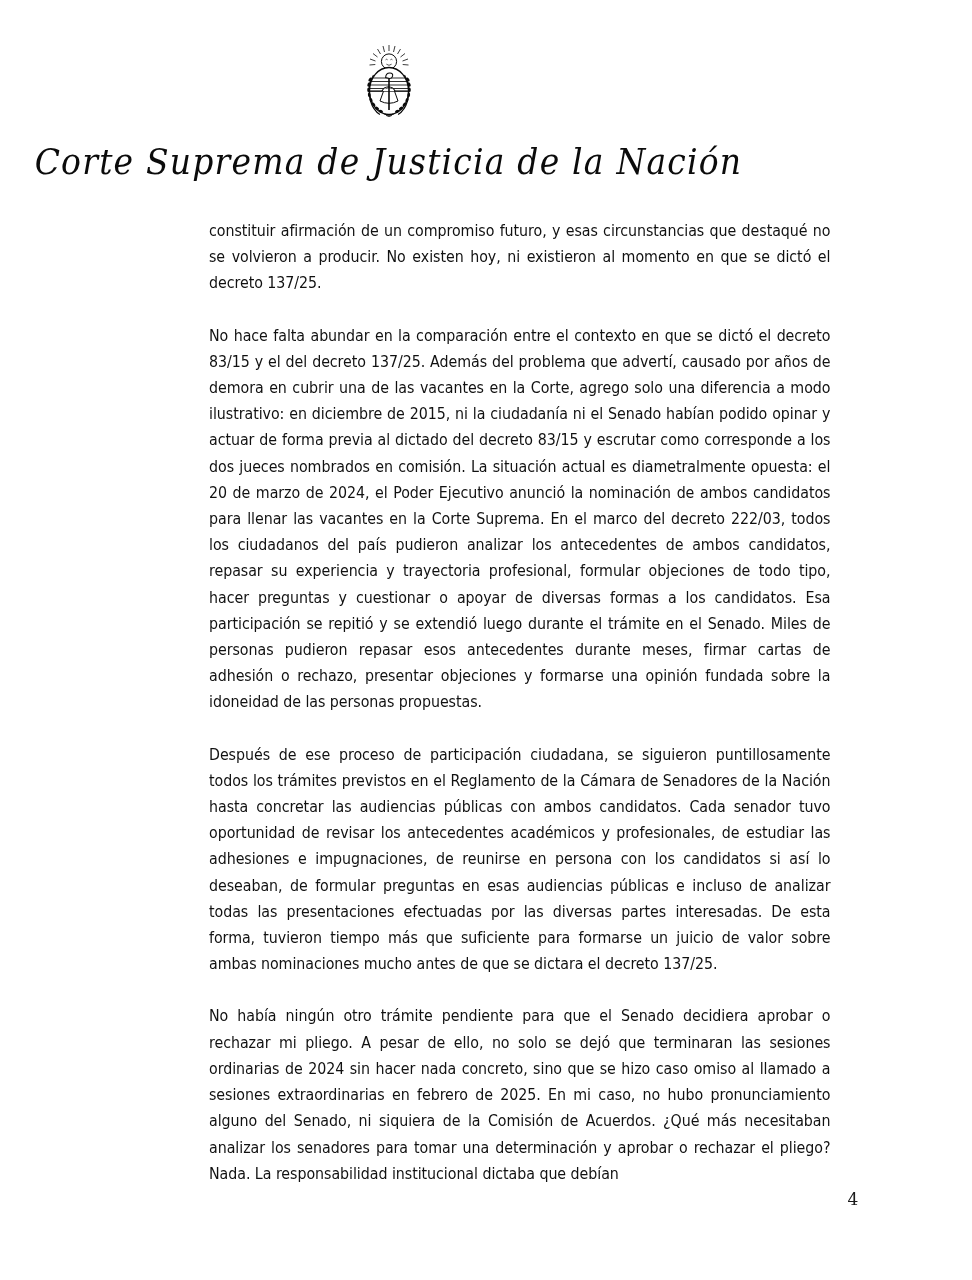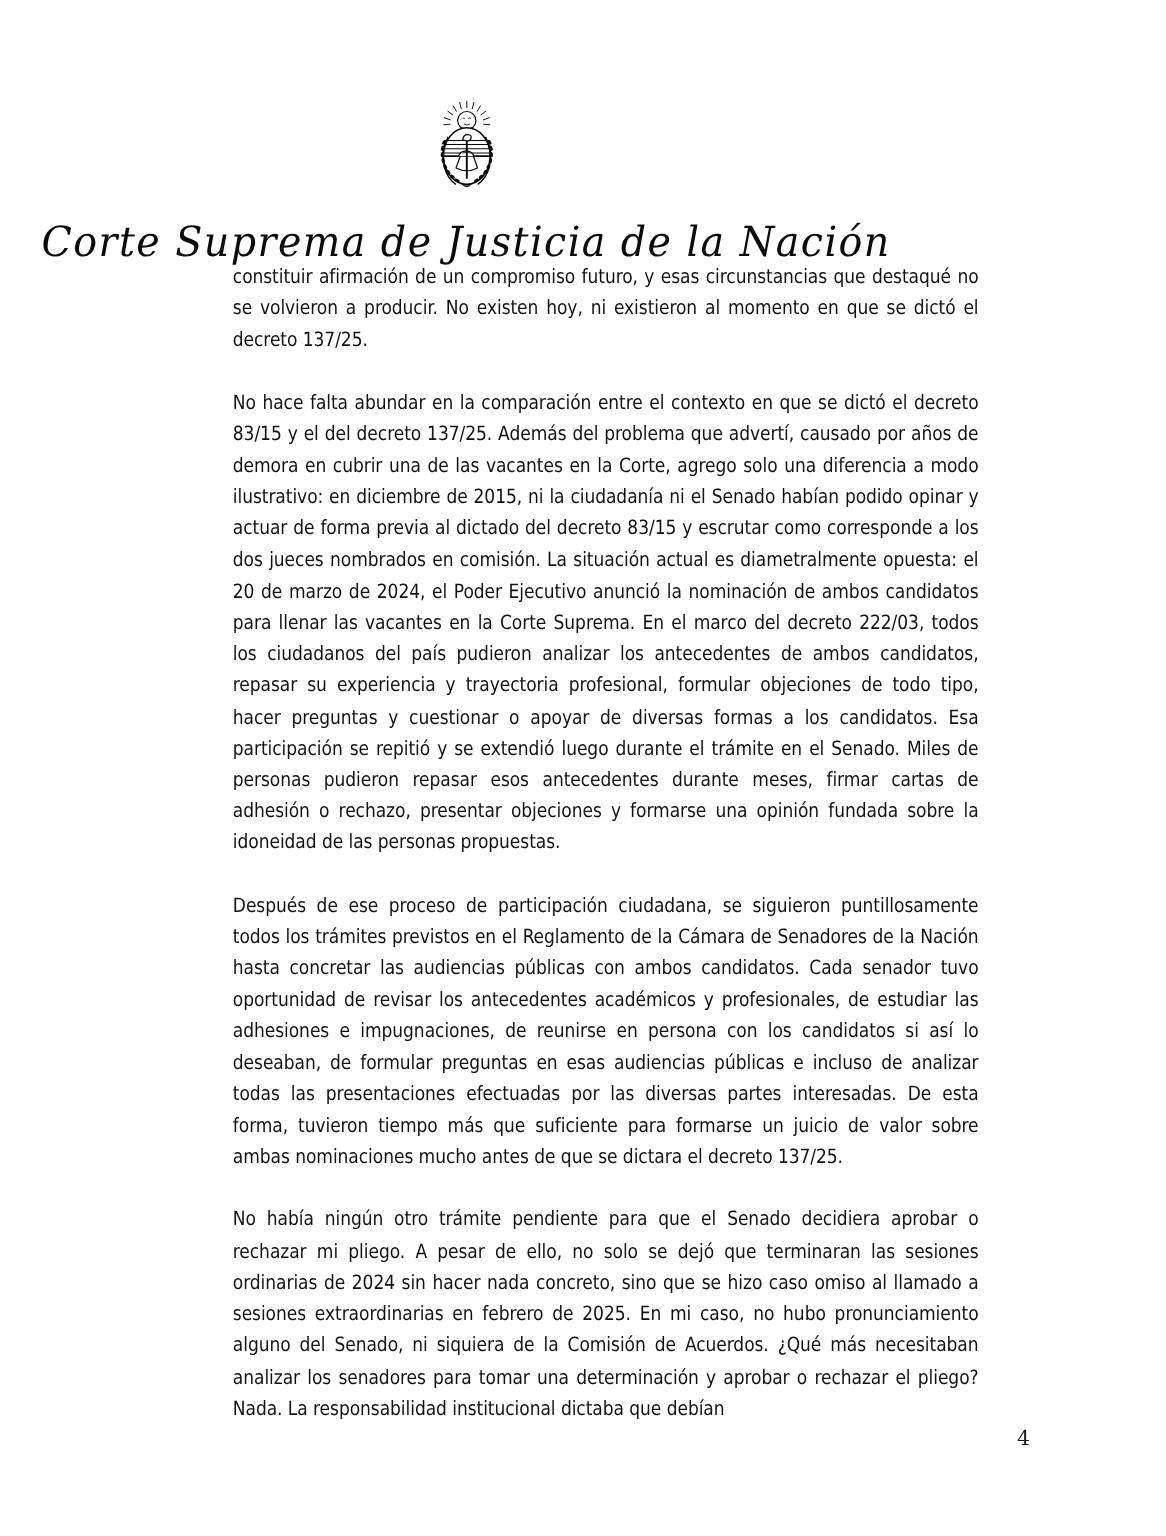--- a/index.html
+++ b/index.html
@@ -16,42 +16,41 @@
     overflow: hidden;
   }
 
   
   .letterhead {
     position: absolute;
     top: 0;
     left: 0;
     width: 777px;
     text-align: center;
-    margin-top: 39px;
   }
   .coat-of-arms {
     margin-top: 44px;
     display: inline-block;
     line-height: 0;
   }
   .court-name {
     margin-top: 6px;
     font-family: "DejaVu Serif", "Liberation Serif", serif;
     font-style: italic;
     font-size: 33px;
     letter-spacing: 1.2px;
     color: #0b0b0b;
     white-space: nowrap;
     transform: scaleY(1.05);
   }
 
   
   .page-body {
     position: absolute;
-    left: 194px;
+    left: 209px;
     top: 218px;
     width: 644px;
   }
   .para {
     margin: 0 0 26px 0;
     font-family: "DejaVu Sans", "Liberation Sans", sans-serif;
     font-size: 16.4px;
     line-height: 26.2px;
     text-align: justify;
     text-justify: inter-word;

